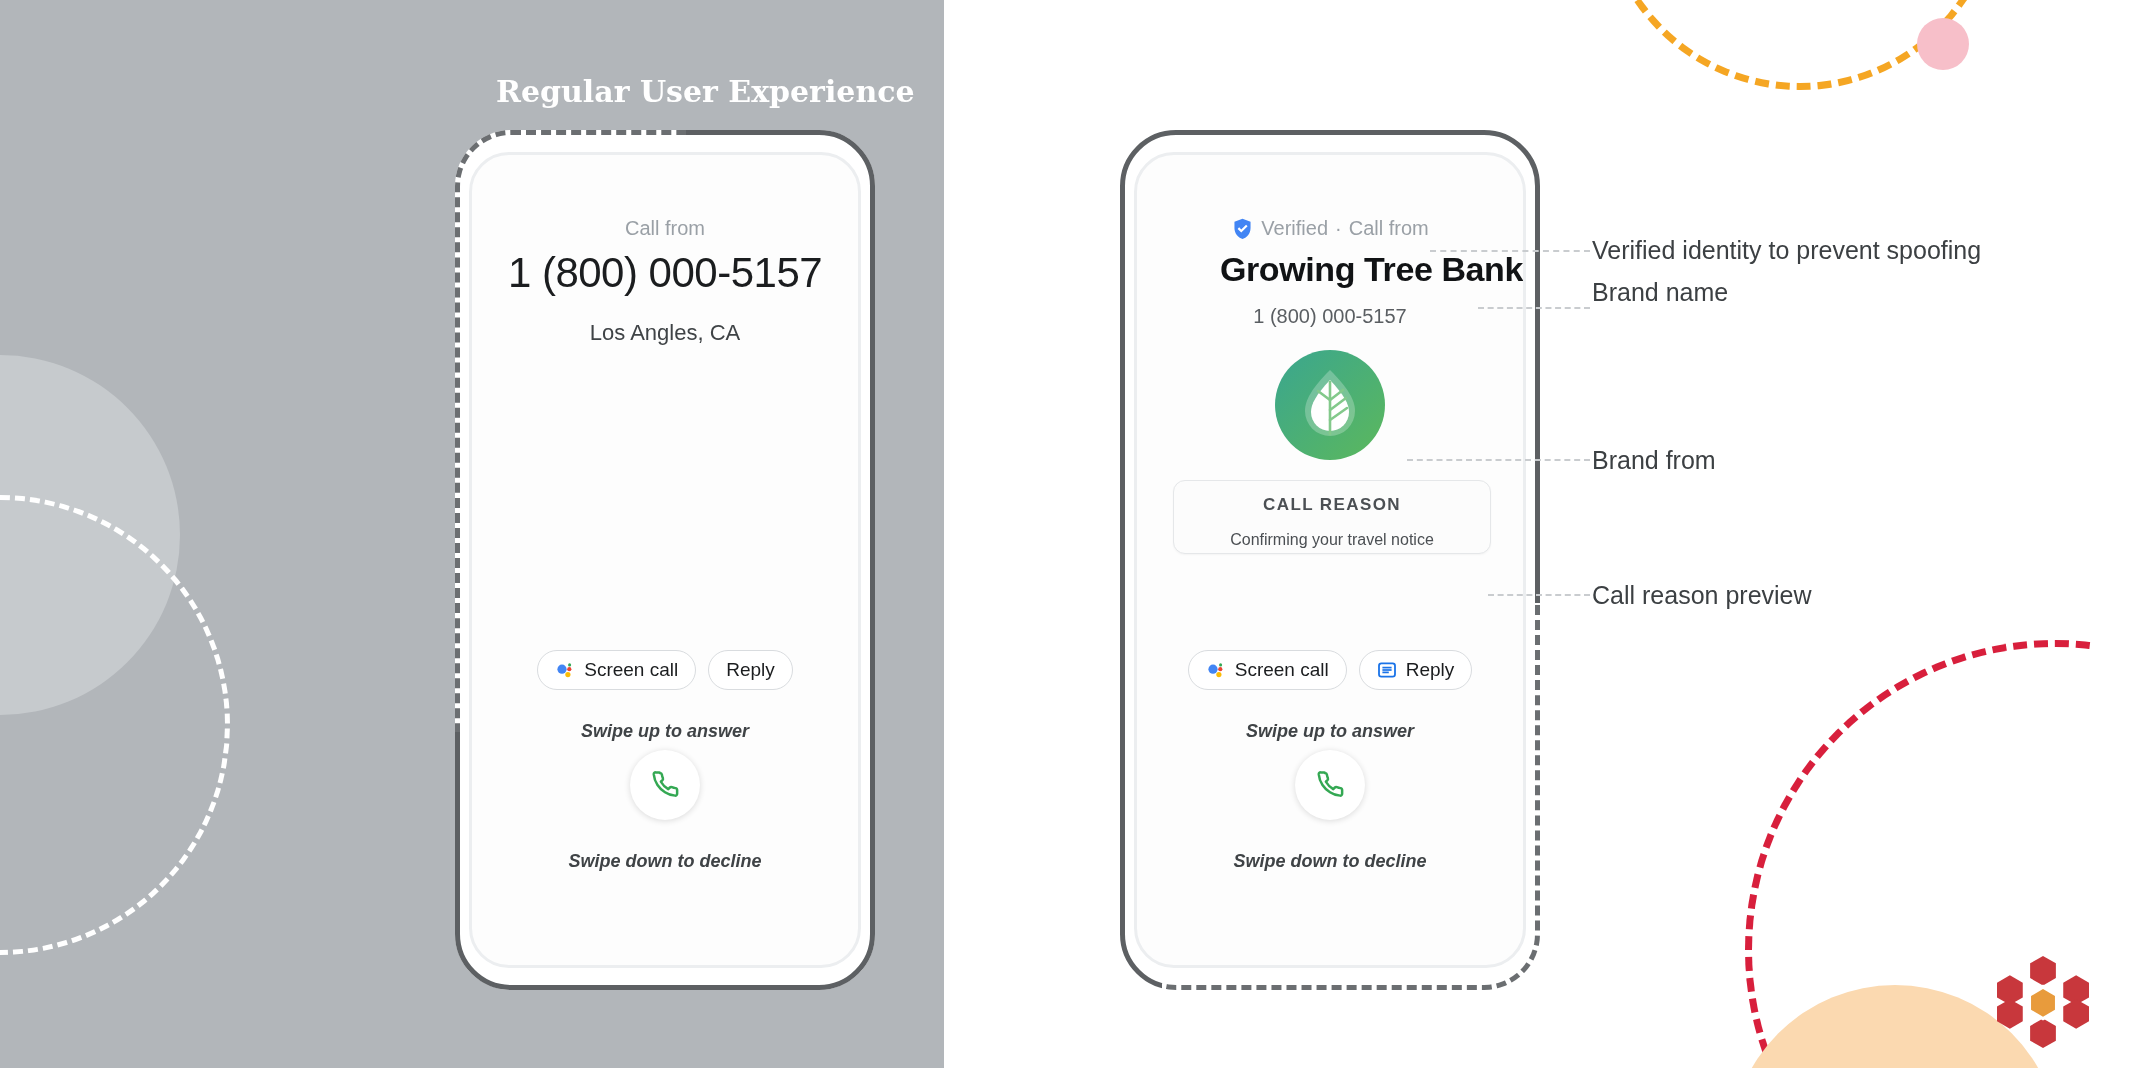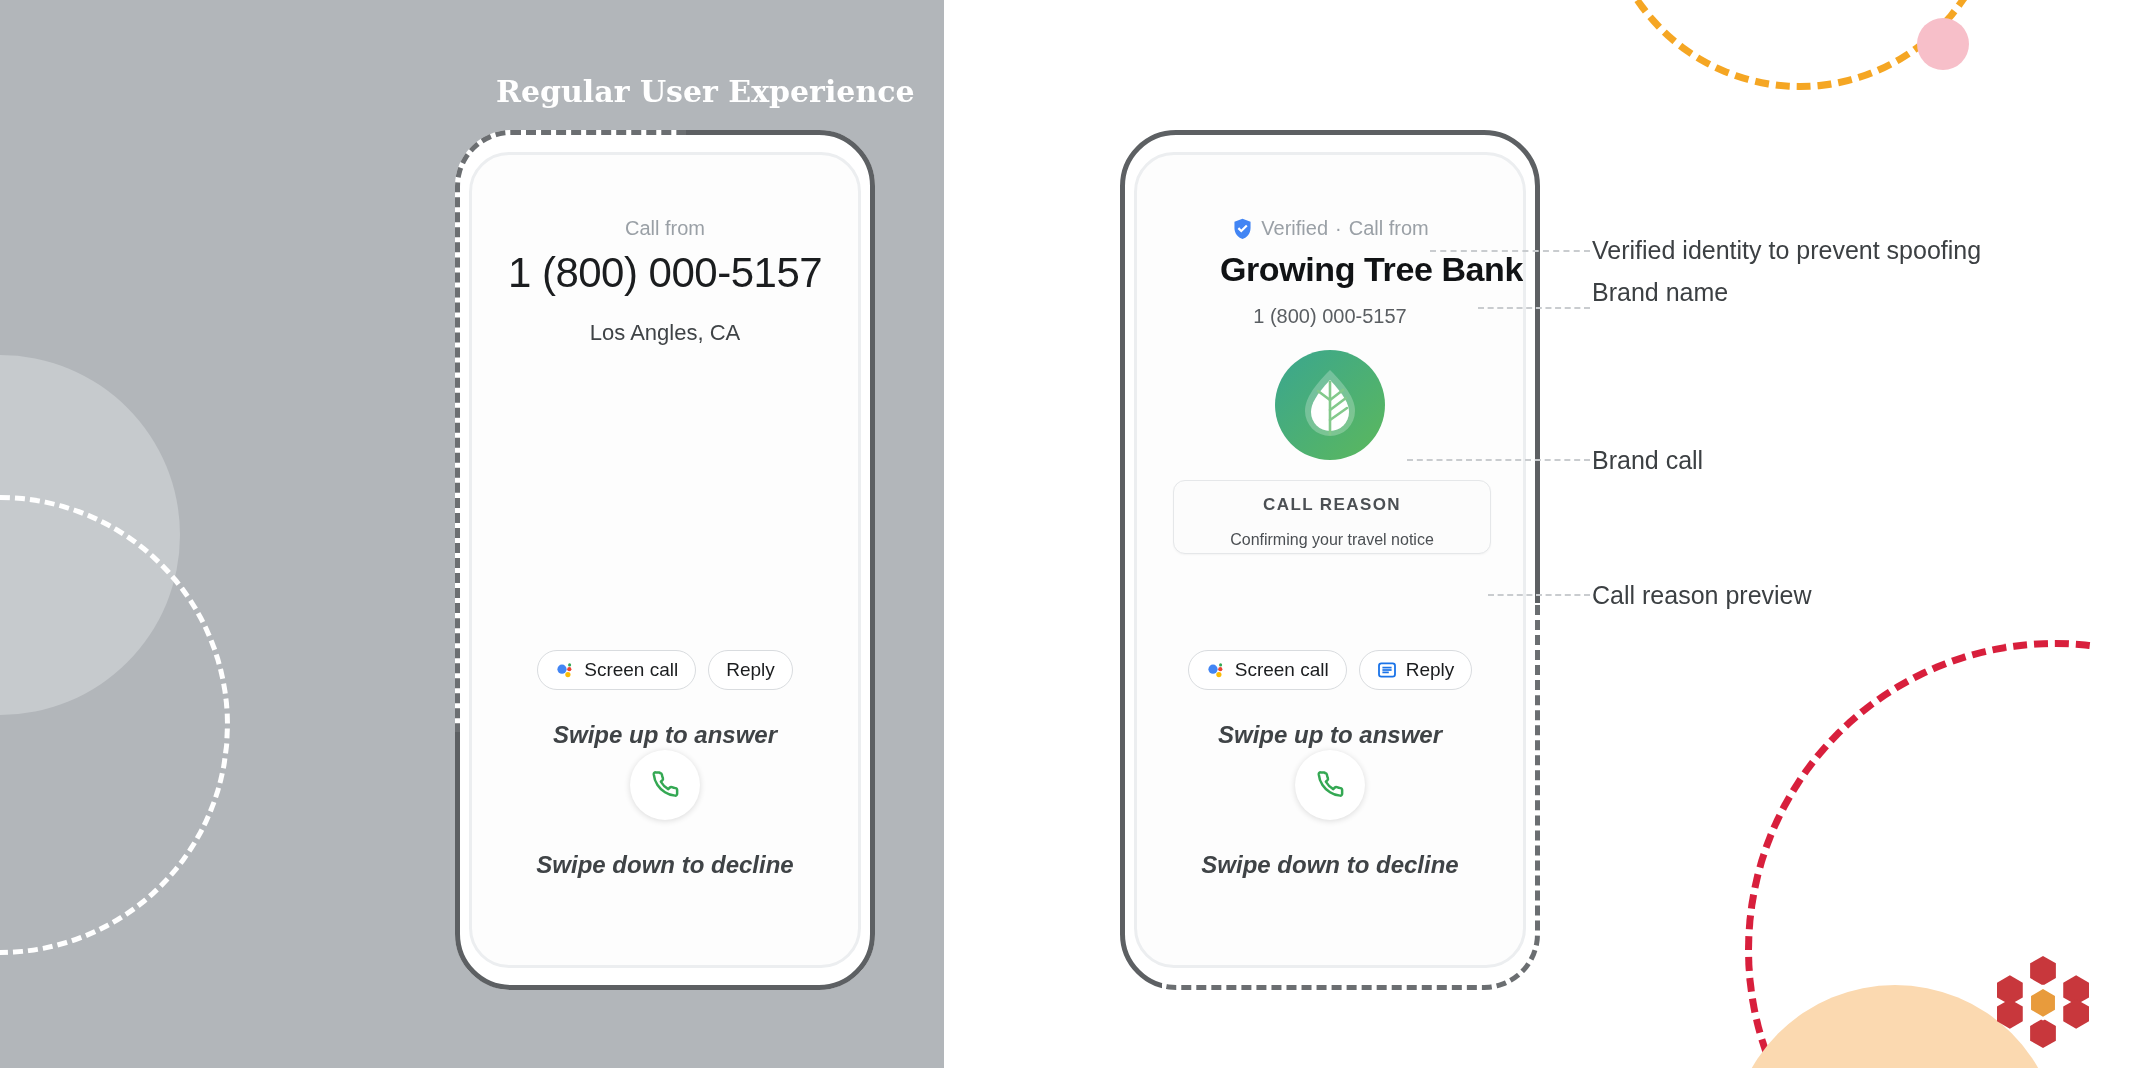--- a/index.html
+++ b/index.html
@@ -134,21 +134,21 @@
   .pill {
     display:flex; align-items:center; gap:9px;
     border:1px solid #d9dcdf; border-radius:22px;
     padding:8px 17px; background:#fff;
     font-size:19px; color:#1b1d1f; white-space:nowrap;
   }
   .pill-ico { width:20px; height:20px; display:block; flex:0 0 auto; }
 
   .swipe {
     position:absolute; width:100%; text-align:center;
-    font-style:italic; font-weight:700; color:#3f4346; font-size:24px;
+    font-style:italic; font-weight:700; color:#3f4346; font-size:18px;
   }
   .swipe-up   { top:566px; }
   .swipe-down { top:696px; }
   .answer-wrap {
     position:absolute; top:595px; left:0; width:100%;
     display:flex; justify-content:center;
   }
   .answer-btn {
     width:70px; height:70px; border-radius:50%;
     background:#fff; box-shadow:0 1px 6px rgba(0,0,0,.14);
@@ -317,21 +317,21 @@
     </div>
   </div>
 
   <div class="leader" style="left:1430px; top:250px; width:160px;"></div>
   <div class="anno" style="left:1592px; top:236px;">Verified identity to prevent spoofing</div>
 
   <div class="leader" style="left:1478px; top:307px; width:112px;"></div>
   <div class="anno" style="left:1592px; top:278px;">Brand name</div>
 
   <div class="leader" style="left:1407px; top:459px; width:183px;"></div>
-  <div class="anno" style="left:1592px; top:446px;">Brand call</div>
+  <div class="anno" style="left:1592px; top:446px;">Brand from</div>
 
   <div class="leader" style="left:1488px; top:594px; width:102px;"></div>
   <div class="anno" style="left:1592px; top:581px;">Call reason preview</div>
 
   <div class="corner-logo">
     <svg viewBox="0 0 100 100" width="92" height="92">
       <g fill="#c8373c">
         <polygon points="50,0 64,8 64,24 50,32 36,24 36,8"></polygon>
         <polygon points="50,68 64,76 64,92 50,100 36,92 36,76"></polygon>
         <polygon points="14,21 28,29 28,45 14,53 0,45 0,29"></polygon>

